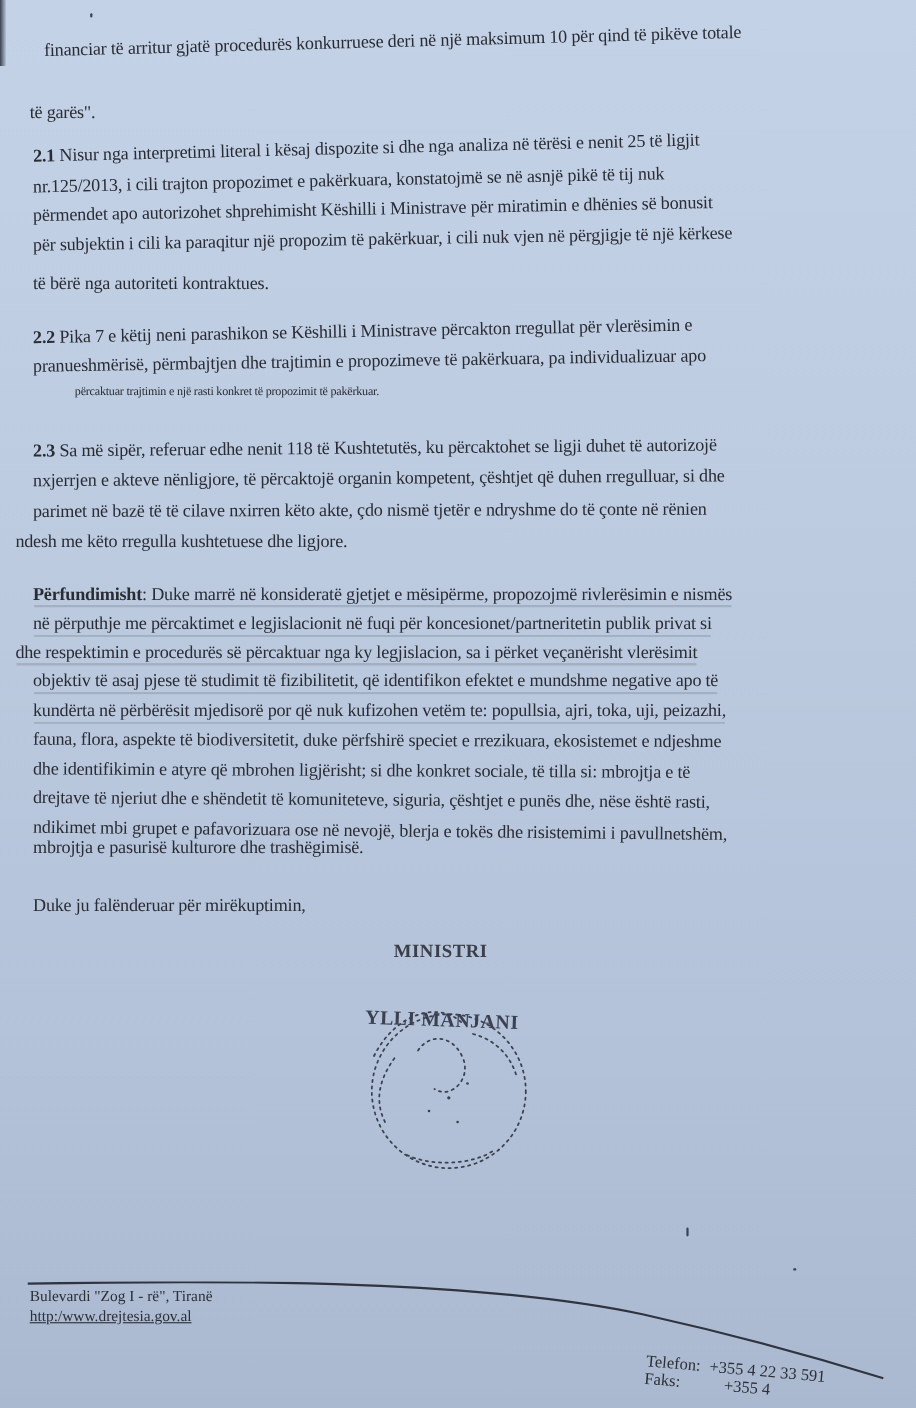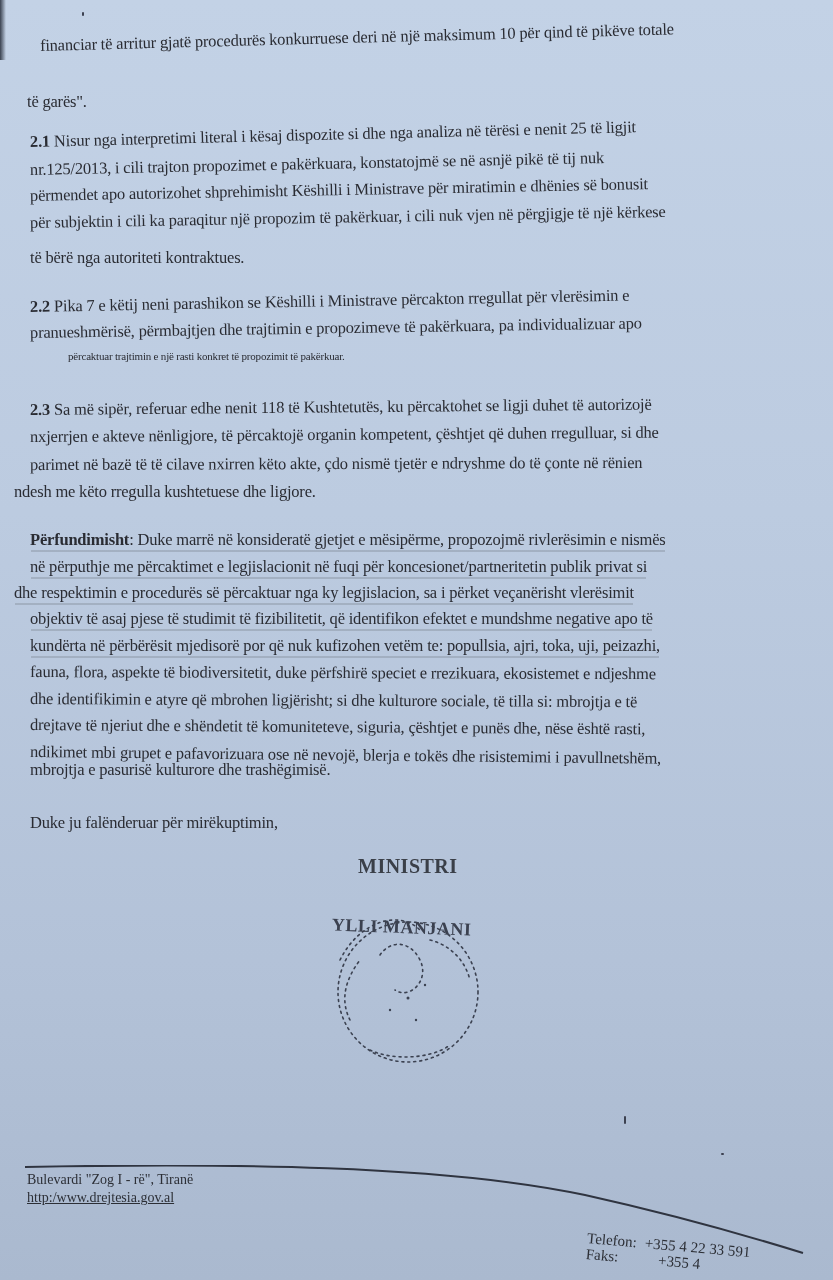--- a/index.html
+++ b/index.html
@@ -40,21 +40,21 @@
     }
     .bold { font-weight: bold; }
     .u { }
     .hl {
       box-shadow: 0 3px 0 -1px rgba(120,128,140,0.35);
     }
     .signoff-title {
       position: absolute;
       left: 358px;
       top: 855px;
-      font-size: 20px;
+      font-size: 17px;
       font-weight: bold;
       letter-spacing: 0.5px;
       color: #3a3f48;
     }
     .signer {
       position: absolute;
       left: 332px;
       top: 917px;
       font-size: 18px;
       font-weight: bold;
@@ -146,21 +146,21 @@
   <div class="line hl" style="top:530px;left:30px;font-size:16.5px;">
     <span class="bold">Përfundimisht</span><span>: Duke marrë në konsideratë gjetjet e mësipërme, propozojmë rivlerësimin e nismës</span>
   </div>
   <div class="line hl" style="top:583px;left:14px;font-size:16.5px;">dhe respektimin e procedurës së përcaktuar nga ky legjislacion, sa i përket veçanërisht vlerësimit</div>
   <div class="line hl" style="top:609px;left:30px;font-size:16.5px;">objektiv të asaj pjese të studimit të fizibilitetit, që identifikon efektet e mundshme negative apo të</div>
   <div class="line hl" style="top:636px;left:30px;font-size:16.5px;">
     <span>kundërta </span><span class="u">në përbërësit mjedisorë</span><span> por që nuk kufizohen vetëm te: popullsia, ajri, toka, uji, peizazhi,</span>
   </div>
   <div class="line" style="top:662px;left:30px;transform:rotate(0.2deg);font-size:16.5px;">fauna, flora, aspekte të biodiversitetit, duke përfshirë speciet e rrezikuara, ekosistemet e ndjeshme</div>
   <div class="line" style="top:689px;left:30px;transform:rotate(0.3deg);font-size:16.5px;">
-    <span>dhe identifikimin e atyre që mbrohen ligjërisht; </span><span class="u">si dhe kulturore sociale</span><span>, të tilla si: mbrojtja e të</span>
+    <span>dhe identifikimin e atyre që mbrohen ligjërisht; </span><span class="u">si dhe konkret sociale</span><span>, të tilla si: mbrojtja e të</span>
   </div>
   <div class="line" style="top:715px;left:30px;transform:rotate(0.4deg);font-size:16.5px;">drejtave të njeriut dhe e shëndetit të komuniteteve, siguria, çështjet e punës dhe, nëse është rasti,</div>
   <div class="line" style="top:742px;left:30px;transform:rotate(0.6deg);font-size:16.5px;">ndikimet mbi grupet e pafavorizuara ose në nevojë, blerja e tokës dhe risistemimi i pavullnetshëm,</div>
   <div class="line" style="top:813px;left:30px;font-size:16.5px;">Duke ju falënderuar për mirëkuptimin,</div>
 
   <div class="line" style="top:760px;left:30px;font-size:16.5px;">mbrojtja e pasurisë kulturore dhe trashëgimisë.</div>
 
   <div class="signoff-title">MINISTRI</div>
   <div class="signer">YLLI MANJANI</div>
 

